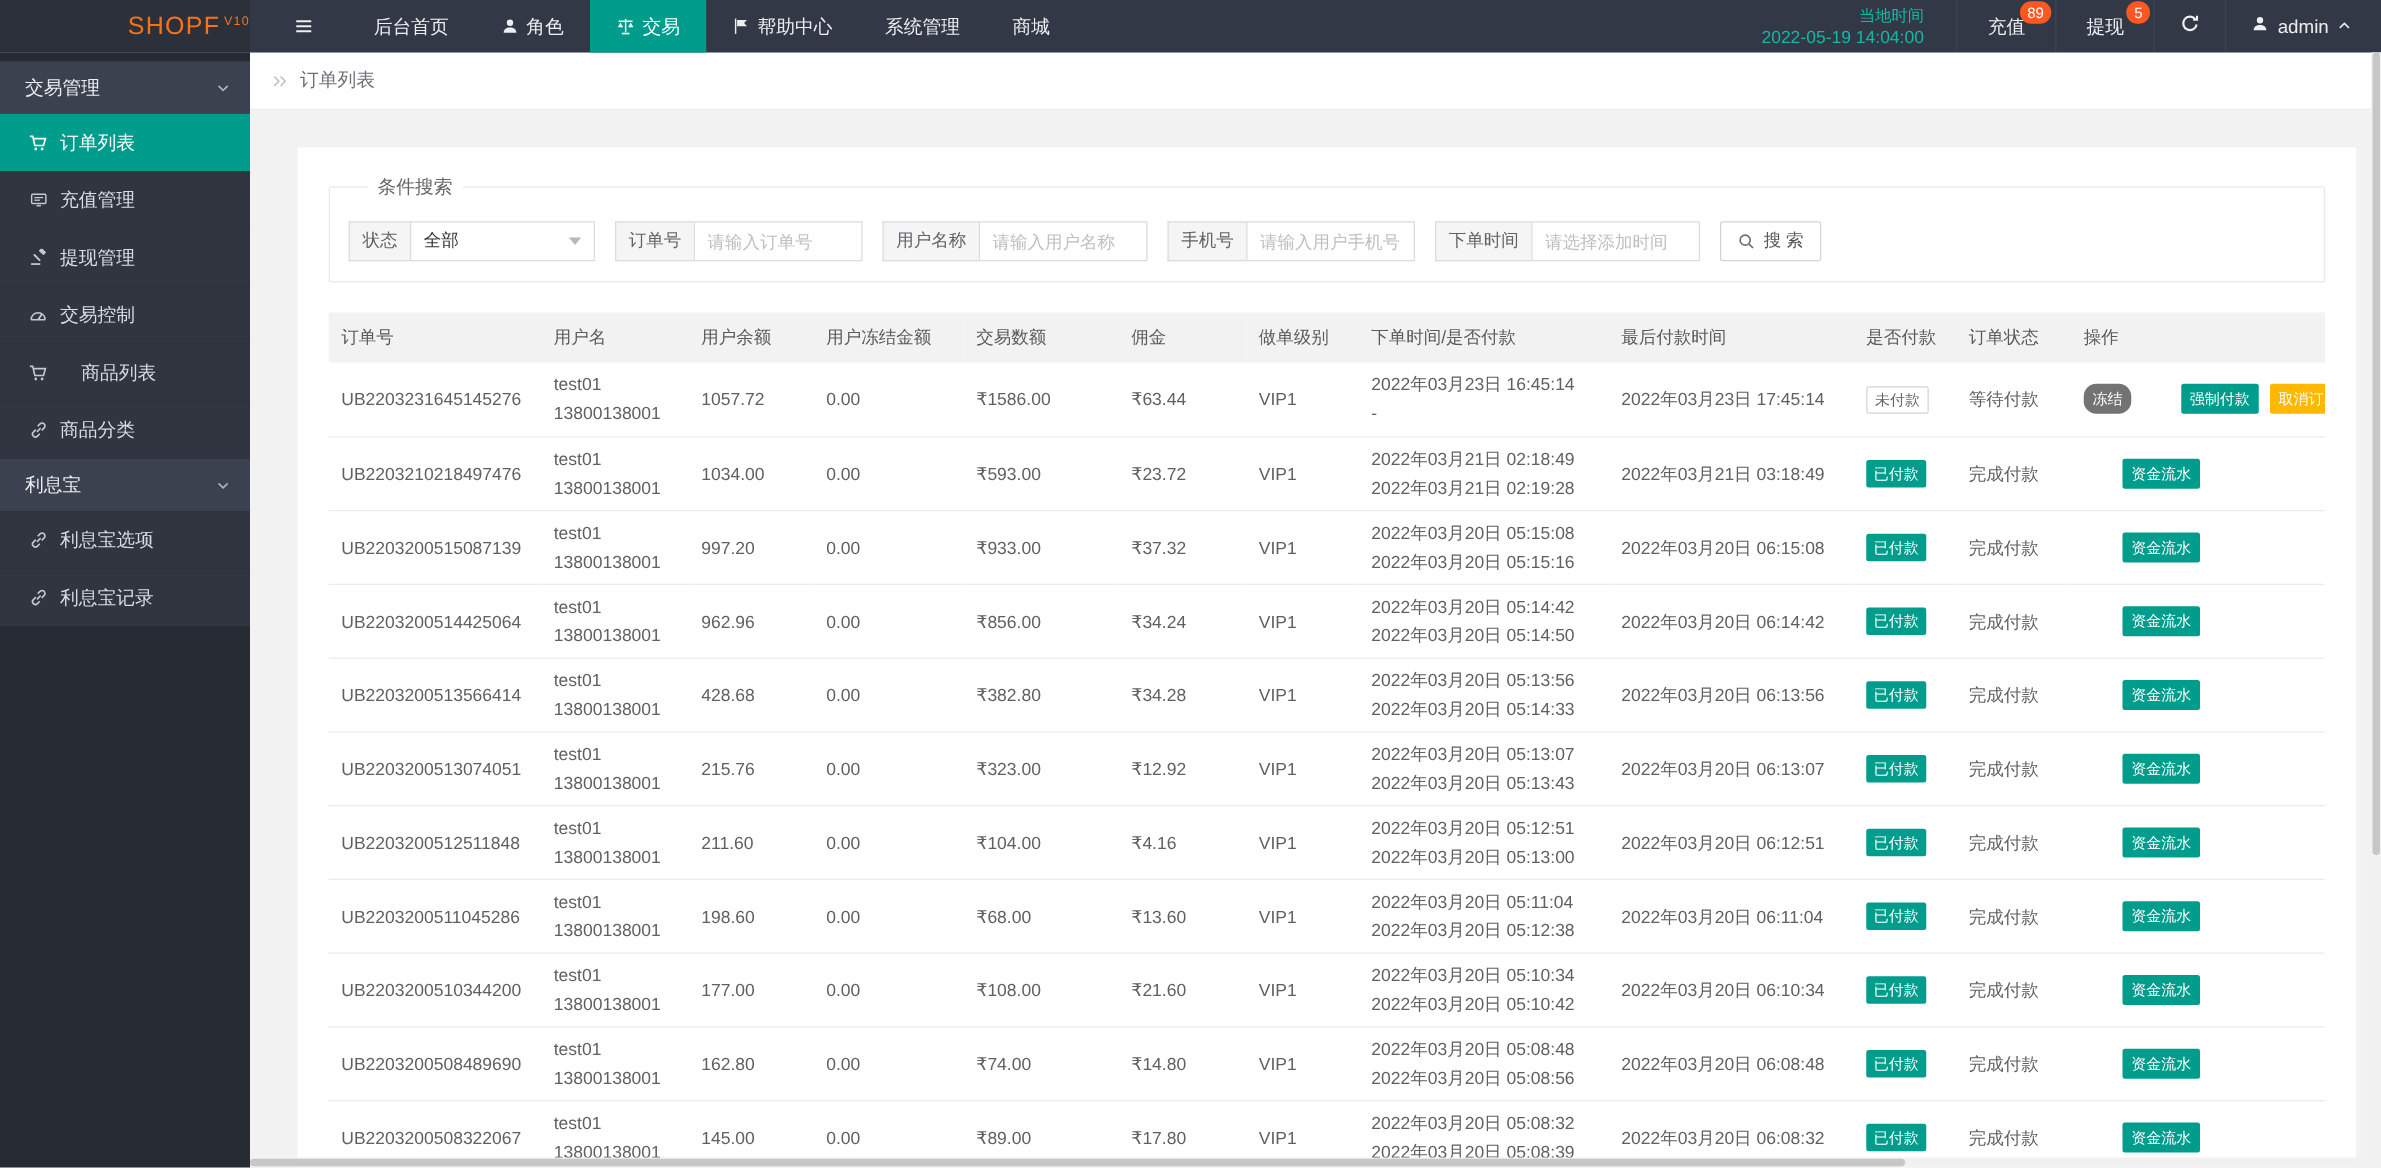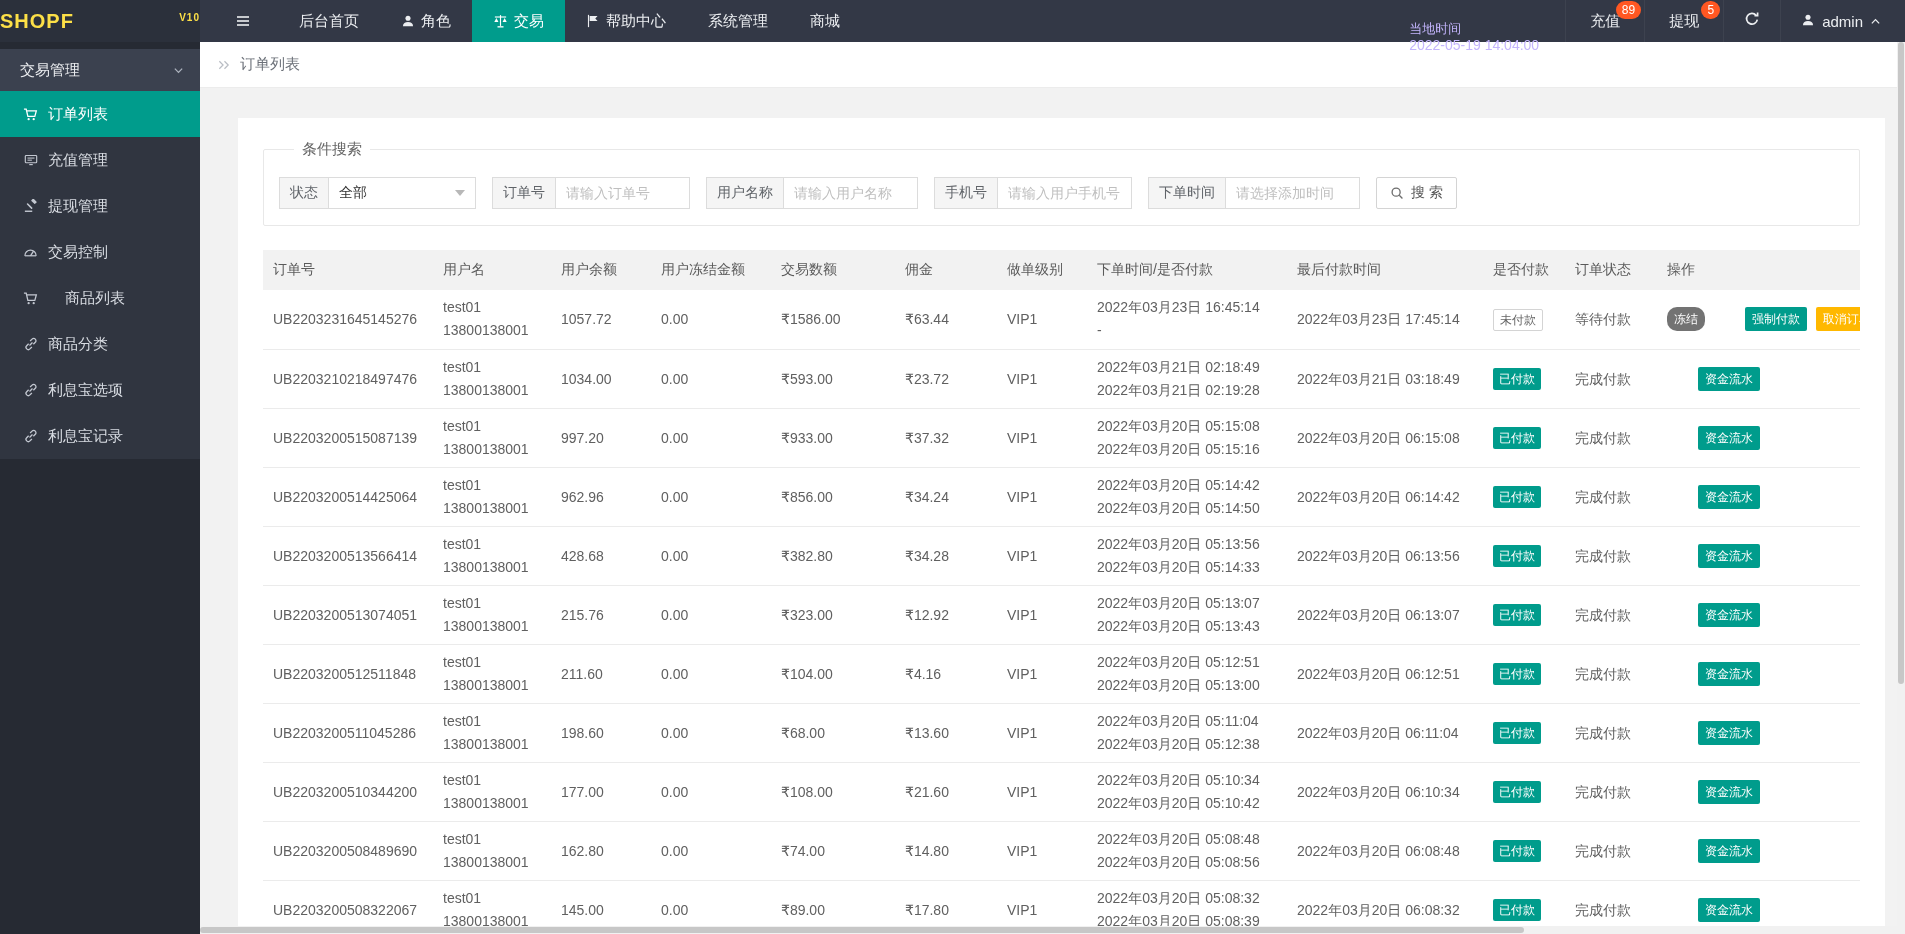--- a/index.html
+++ b/index.html
@@ -2,29 +2,29 @@
 <html><head>
 <meta charset="utf-8">
 <style>
   * { margin:0; padding:0; box-sizing:border-box; }
   html,body { width:1905px; height:934px; overflow:hidden;
     font-family:"Liberation Sans","DejaVu Sans",sans-serif; background:#f2f2f2; }
 
   
   .topbar { position:absolute; top:0; left:0; right:0; height:42px; background:#333846;
     display:flex; align-items:stretch; color:#eceef1; z-index:10; }
-  .logo { width:200px; background:#2b303b; display:flex; align-items:center; justify-content:space-between;
-    font-size:20px; letter-spacing:1px; color:#fde047; flex:0 0 auto;font-weight:bold; }
+  .logo { width:200px; background:#2b303b; display:flex; align-items:center; justify-content:flex-end;
+    font-size:20px; letter-spacing:1px; color:#f97316; flex:0 0 auto; }
   .logo sup { font-size:10px; margin-left:3px; transform:translateY(-4px); }
   .nav { display:flex; align-items:stretch; padding-left:14px; flex:1 1 auto; }
   .nav-item { display:flex; align-items:center; gap:6px; padding:0 21px; font-size:15px; cursor:pointer; }
   .nav-item.active { background:#009C8C; color:#fff; }
   .nav-item .ic { display:inline-flex; align-items:center; }
   .topbar-right { display:flex; align-items:stretch; flex:0 0 auto; }
-  .time-block { text-align:left; padding:20px 26px 0; line-height:17px; font-size:13px; color:#c4b5fd; }
+  .time-block { text-align:right; padding:4px 26px 0; line-height:17px; font-size:13px; color:#14b8a6; }
   .time-block .t2 { font-size:14px; }
   .top-action { position:relative; display:flex; align-items:center; padding:0 24px; font-size:15px;
     cursor:pointer; border-left:1px solid rgba(255,255,255,0.05); }
   .top-badge { position:absolute; top:1px; right:3px; background:#FF5722; color:#fff; font-size:12px;
     height:18px; line-height:18px; border-radius:9px; padding:0 6px; }
   .top-refresh { display:flex; align-items:center; padding:0 20px; cursor:pointer;
     border-left:1px solid rgba(255,255,255,0.05); }
   .top-admin { display:flex; align-items:center; gap:7px; padding:0 24px 0 20px; font-size:15px;
     cursor:pointer; border-left:1px solid rgba(255,255,255,0.05); }
 
@@ -291,20 +291,31 @@
             <path d="M6.3 9.7 L9.7 6.3"></path>
             <path d="M7 4.6 L9.2 2.4 a2.6 2.6 0 0 1 3.7 3.7 L10.7 8.3"></path>
             <path d="M9 11.4 L6.8 13.6 a2.6 2.6 0 0 1 -3.7 -3.7 L5.3 7.7"></path>
           </svg>
         </span>
         <span>商品分类</span>
       </span>
 
     </div>
 
+    <div class="side-row group">
+      <span style="display:flex;align-items:center;gap:9px;">
+
+        <span>利息宝</span>
+      </span>
+      <span class="chev">
+        <svg viewBox="0 0 12 12" width="11" height="11" fill="none" stroke="currentColor" stroke-width="1.4">
+          <path d="M2 4 L6 8 L10 4"></path>
+        </svg>
+      </span>
+    </div>
 
     <div class="side-row item">
       <span style="display:flex;align-items:center;gap:9px;">
         <span class="ic">
           <svg viewBox="0 0 16 16" width="14" height="14" fill="none" stroke="currentColor" stroke-width="1.5">
             <path d="M6.3 9.7 L9.7 6.3"></path>
             <path d="M7 4.6 L9.2 2.4 a2.6 2.6 0 0 1 3.7 3.7 L10.7 8.3"></path>
             <path d="M9 11.4 L6.8 13.6 a2.6 2.6 0 0 1 -3.7 -3.7 L5.3 7.7"></path>
           </svg>
         </span>

